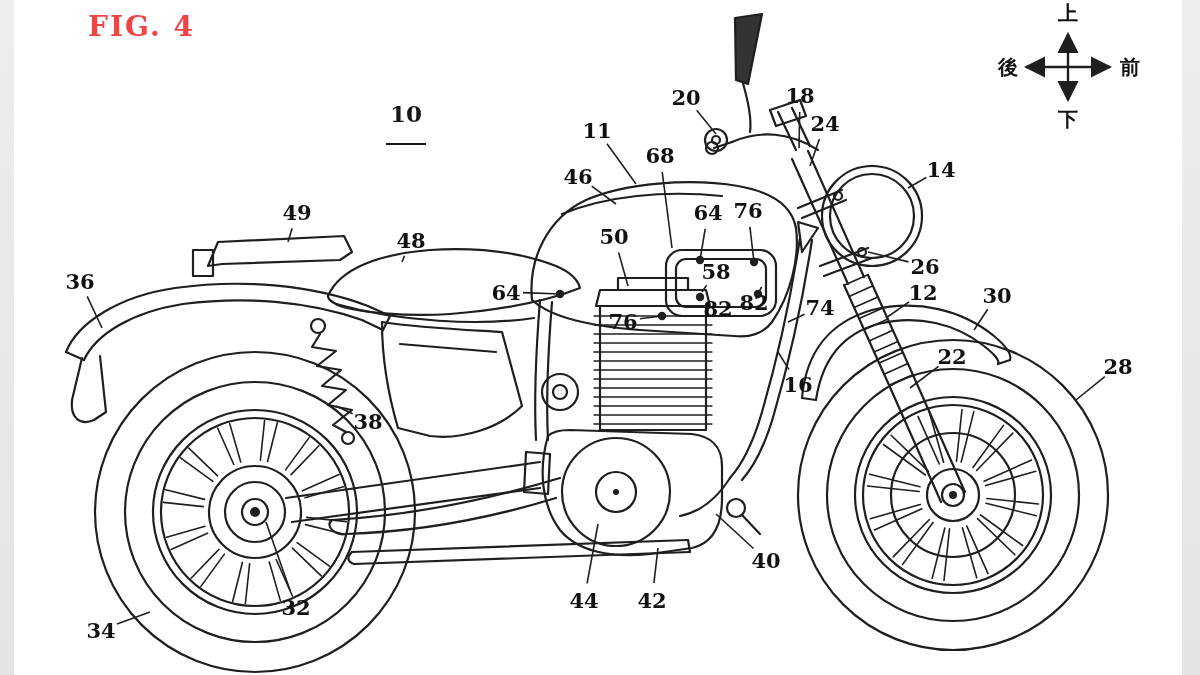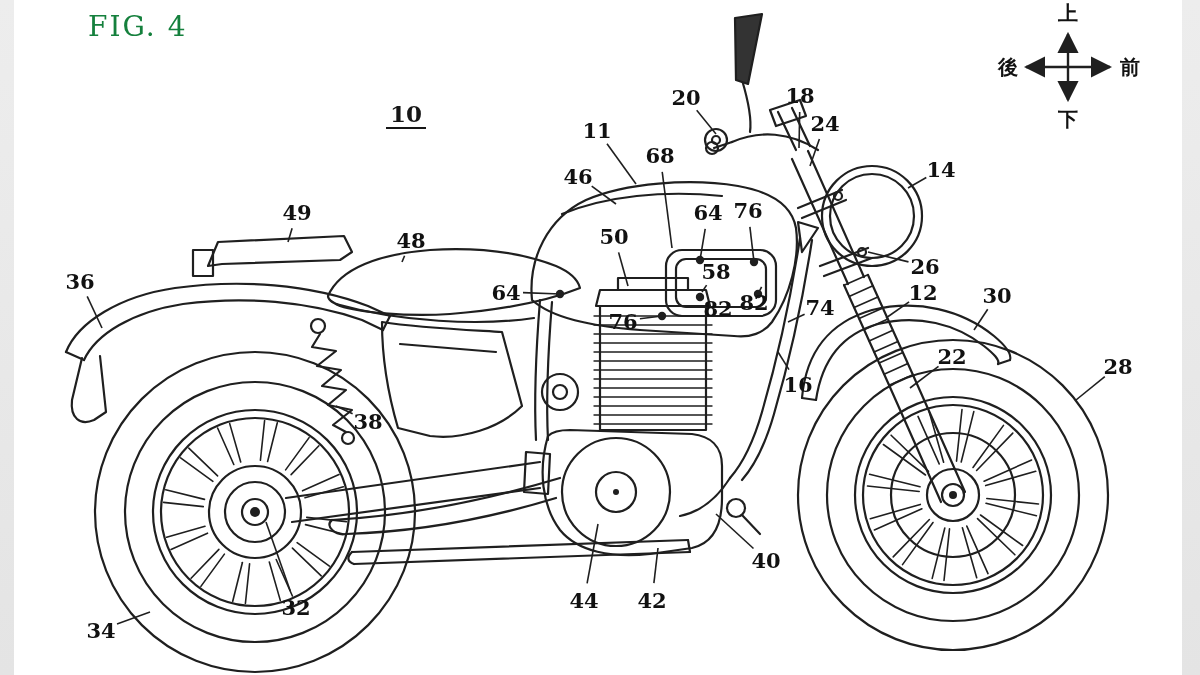--- a/index.html
+++ b/index.html
@@ -2,24 +2,24 @@
 <html><head>
 <meta charset="utf-8">
 <title>FIG. 4</title>
 <style>
   html,body{margin:0;padding:0;background:#ffffff;}
   #stage{position:relative;width:1200px;height:675px;background:#ffffff;overflow:hidden;
          font-family:"DejaVu Serif","Liberation Serif",serif;}
   .edge{position:absolute;top:0;bottom:0;background:linear-gradient(#ededed,#e4e4e4);}
   #edge-left{left:0;width:14px;}
   #edge-right{right:0;width:18px;}
-  #fig-title{position:absolute;left:88px;top:10px;font-size:28px;font-weight:normal;
-             letter-spacing:2px;color:#15803d;}
+  #fig-title{position:absolute;left:88px;top:10px;font-size:28px;font-weight:bold;
+             letter-spacing:2px;color:#ef4444;}
   #figure-number{position:absolute;left:386px;top:100px;font-size:23px;font-weight:bold;
-                 color:#161616;border-bottom:2px solid #161616;padding:0 4px 0 4px;}
+                 color:#161616;border-bottom:2px solid #161616;padding:0 4px 16px 4px;}
   svg{position:absolute;left:0;top:0;}
   text{user-select:none;}
 </style>
 </head>
 <body>
 
 <div id="stage">
 
   <div id="edge-left" class="edge"></div>
   <div id="edge-right" class="edge"></div>

